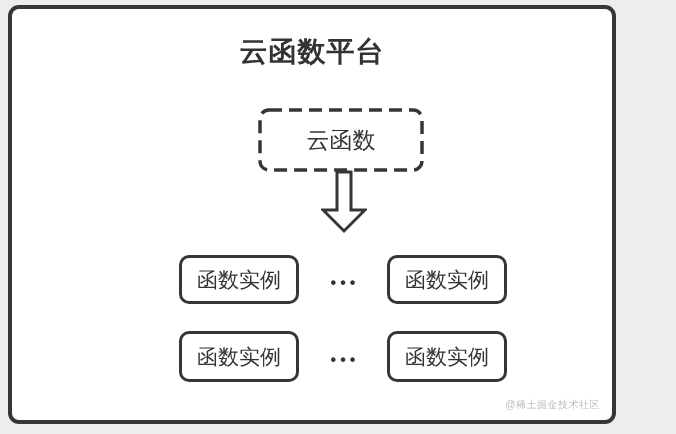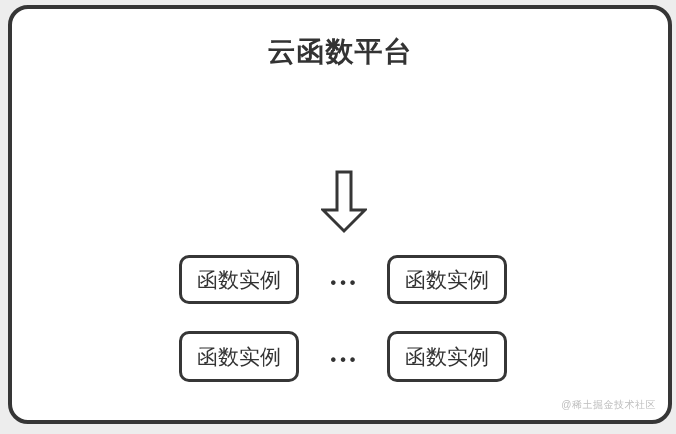--- a/index.html
+++ b/index.html
@@ -20,24 +20,24 @@
   }
   .page {
     position: relative;
     width: 676px;
     height: 434px;
   }
   .frame {
     position: absolute;
     left: 8px;
     top: 5px;
-    width: 664px;
+    width: 608px;
     height: 419px;
     border: 4px solid var(--stroke);
-    border-radius: 20px;
+    border-radius: 11px;
     background: var(--background);
   }
   .title {
     position: absolute;
     left: 0;
     top: 24px;
     width: 100%;
     text-align: center;
     font-size: 28px;
     font-weight: 700;
@@ -117,20 +117,26 @@
   }
 </style>
 </head>
 <body>
 
 <div class="page">
   <div class="frame">
 
     <div class="title">云函数平台</div>
 
+    <div class="cloud-node">
+      <svg width="166" height="64" viewBox="0 0 166 64">
+        <rect x="2" y="2" width="162" height="60" rx="9" ry="9" fill="none" stroke="#363636" stroke-width="3.5" stroke-dasharray="13 7"></rect>
+      </svg>
+      <span class="label">云函数</span>
+    </div>
 
     <svg class="down-arrow" width="46" height="64" viewBox="0 0 46 64">
       <polygon points="16,2 30,2 30,40 44,40 23,61 2,40 16,40" fill="#ffffff" stroke="#363636" stroke-width="3" stroke-linejoin="miter"></polygon>
     </svg>
 
     <div class="instance-row row-1">
       <div class="instance-box">函数实例</div>
       <div class="ellipsis">•••</div>
       <div class="instance-box">函数实例</div>
     </div>

